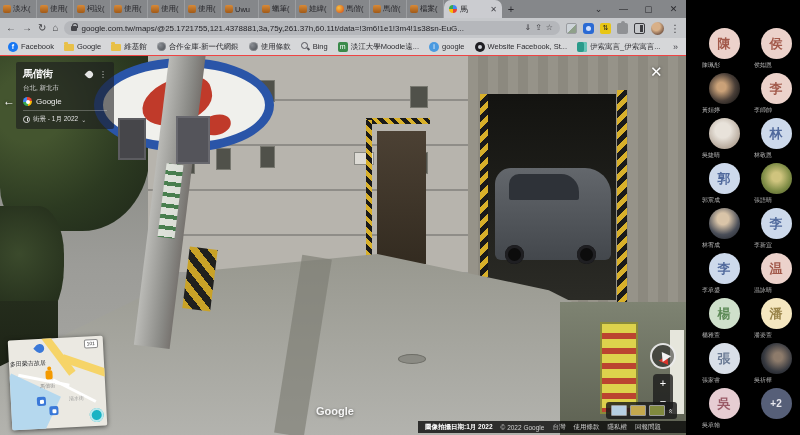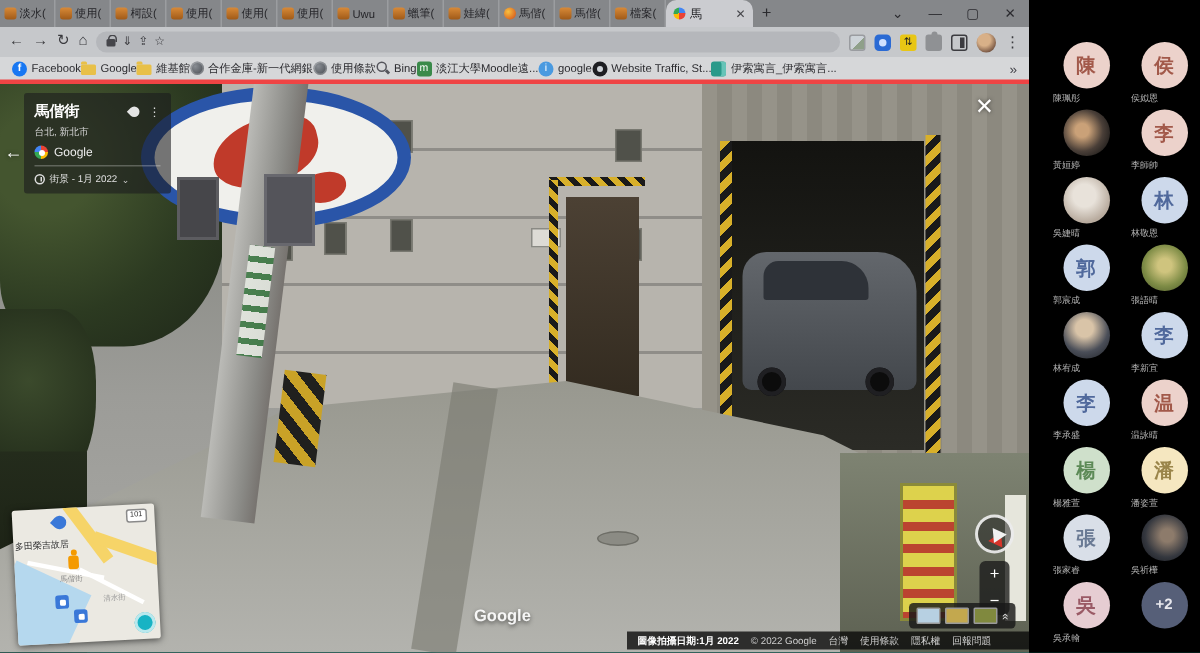--- a/index.html
+++ b/index.html
@@ -1,21 +1,21 @@
 <!DOCTYPE html>
 <html><head>
 <meta charset="utf-8">
 <style>
   * { margin:0; padding:0; box-sizing:border-box; }
   html,body { width:800px; height:435px; background:#000; overflow:hidden;
     font-family:"Liberation Sans", sans-serif; }
   #stage { position:relative; width:800px; height:435px; background:#000; }
 
   
-  #browser { position:absolute; left:0; top:0; width:686px; height:435px; background:#14b8a6; }
+  #browser { position:absolute; left:0; top:0; width:686px; height:435px; background:#7dd3fc; }
 
   
   #tabstrip { display:flex; align-items:stretch; height:18px; background:#85878a; }
   .tab { width:37px; display:flex; align-items:center; gap:2px; padding:0 3px;
     border-right:1px solid #9b9da0; overflow:hidden; white-space:nowrap;
     font-size:7.5px; color:#26262a; }
   .fv { width:8px; height:8px; flex-shrink:0; border-radius:2px;
     background:linear-gradient(#d88a38,#a05a18); }
   .fv.round { border-radius:50%; background:radial-gradient(circle at 35% 35%,#f8c040,#d04818); }
   .tab-active { width:58px; display:flex; align-items:center; gap:3px; padding:0 5px;
@@ -51,23 +51,23 @@
   .ext-puz { background:#8f9194; border-radius:2px; position:relative; }
   .ext-puz::after { content:""; position:absolute; left:3.5px; top:-2px; width:4px; height:4px;
     border-radius:50%; background:#8f9194; }
   .ext-panel { border:1px solid #3c3c40; border-radius:2px; position:relative; background:#c6c8cb; }
   .ext-panel::after { content:""; position:absolute; right:1px; top:1px; bottom:1px; width:3px; background:#3c3c40; }
   .avbtn { width:13px; height:13px; border-radius:50%;
     background:radial-gradient(circle at 40% 35%,#d8b088 35%,#6a4a3a 80%); flex-shrink:0; }
   .kebab { font-size:10px; color:#3a3a3e; }
 
   
-  #bookmarks { height:18px; background:#d6d7d9; display:flex; align-items:center; gap:0;
+  #bookmarks { height:18px; background:#d6d7d9; display:flex; align-items:center; gap:10px;
     padding:0 8px; font-size:7.5px; color:#2c2c30; white-space:nowrap; overflow:hidden;
-    border-bottom:3px solid #ef4444; }
+    border-bottom:1px solid #ef4444; }
   .bm { display:flex; align-items:center; gap:3px; flex-shrink:0; }
   .ic { flex-shrink:0; }
   .ic-fb { width:10px; height:10px; border-radius:50%; background:#1877f2; color:#fff;
     font-size:7px; font-weight:bold; display:flex; align-items:center; justify-content:center; }
   .ic-fb::after { content:"f"; }
   .ic-folder { width:10px; height:7px; background:#e8c048; border-radius:1px; position:relative; margin-top:2px; }
   .ic-folder::before { content:""; position:absolute; left:0; top:-2px; width:4px; height:2px;
     background:#e8c048; border-radius:1px 1px 0 0; }
   .ic-globe { width:9px; height:9px; border-radius:50%;
     background:radial-gradient(circle at 35% 35%,#8a8e94,#3f4349);
@@ -326,20 +326,21 @@
       </div>
     </div>
 
     <div id="toolbar">
       <span class="navb">←</span>
       <span class="navb">→</span>
       <span class="navb">↻</span>
       <span class="navb">⌂</span>
       <div id="urlpill">
         <span class="lock"></span>
+        <span class="urltxt">google.com.tw/maps/@25.1721755,121.4378881,3a,75y,261.37h,60.11t/data=!3m6!1e1!3m4!1s38sn-EuG...</span>
         <span class="pillic">⇓</span>
         <span class="pillic">⇪</span>
         <span class="pillic">☆</span>
       </div>
       <span class="ext ext-img"></span>
       <span class="ext ext-cam"></span>
       <span class="ext ext-yel">⇅</span>
       <span class="ext ext-puz"></span>
       <span class="ext ext-panel"></span>
       <span class="avbtn"></span>
@@ -374,21 +375,21 @@
       <div class="bm">
           <span class="ic ic-moodle"></span>
           <span>淡江大學Moodle遠...</span>
         </div>
       <div class="bm">
           <span class="ic ic-iclass"></span>
           <span>google</span>
         </div>
       <div class="bm">
           <span class="ic ic-dark"></span>
-          <span>Website Traffic, St...</span>
+          <span>Website Facebook, St...</span>
         </div>
       <div class="bm">
           <span class="ic ic-book"></span>
           <span>伊索寓言_伊索寓言...</span>
         </div>
       <span class="bm-more">»</span>
     </div>
 
     <div id="scene">
       <div class="abs foliage1"></div>

